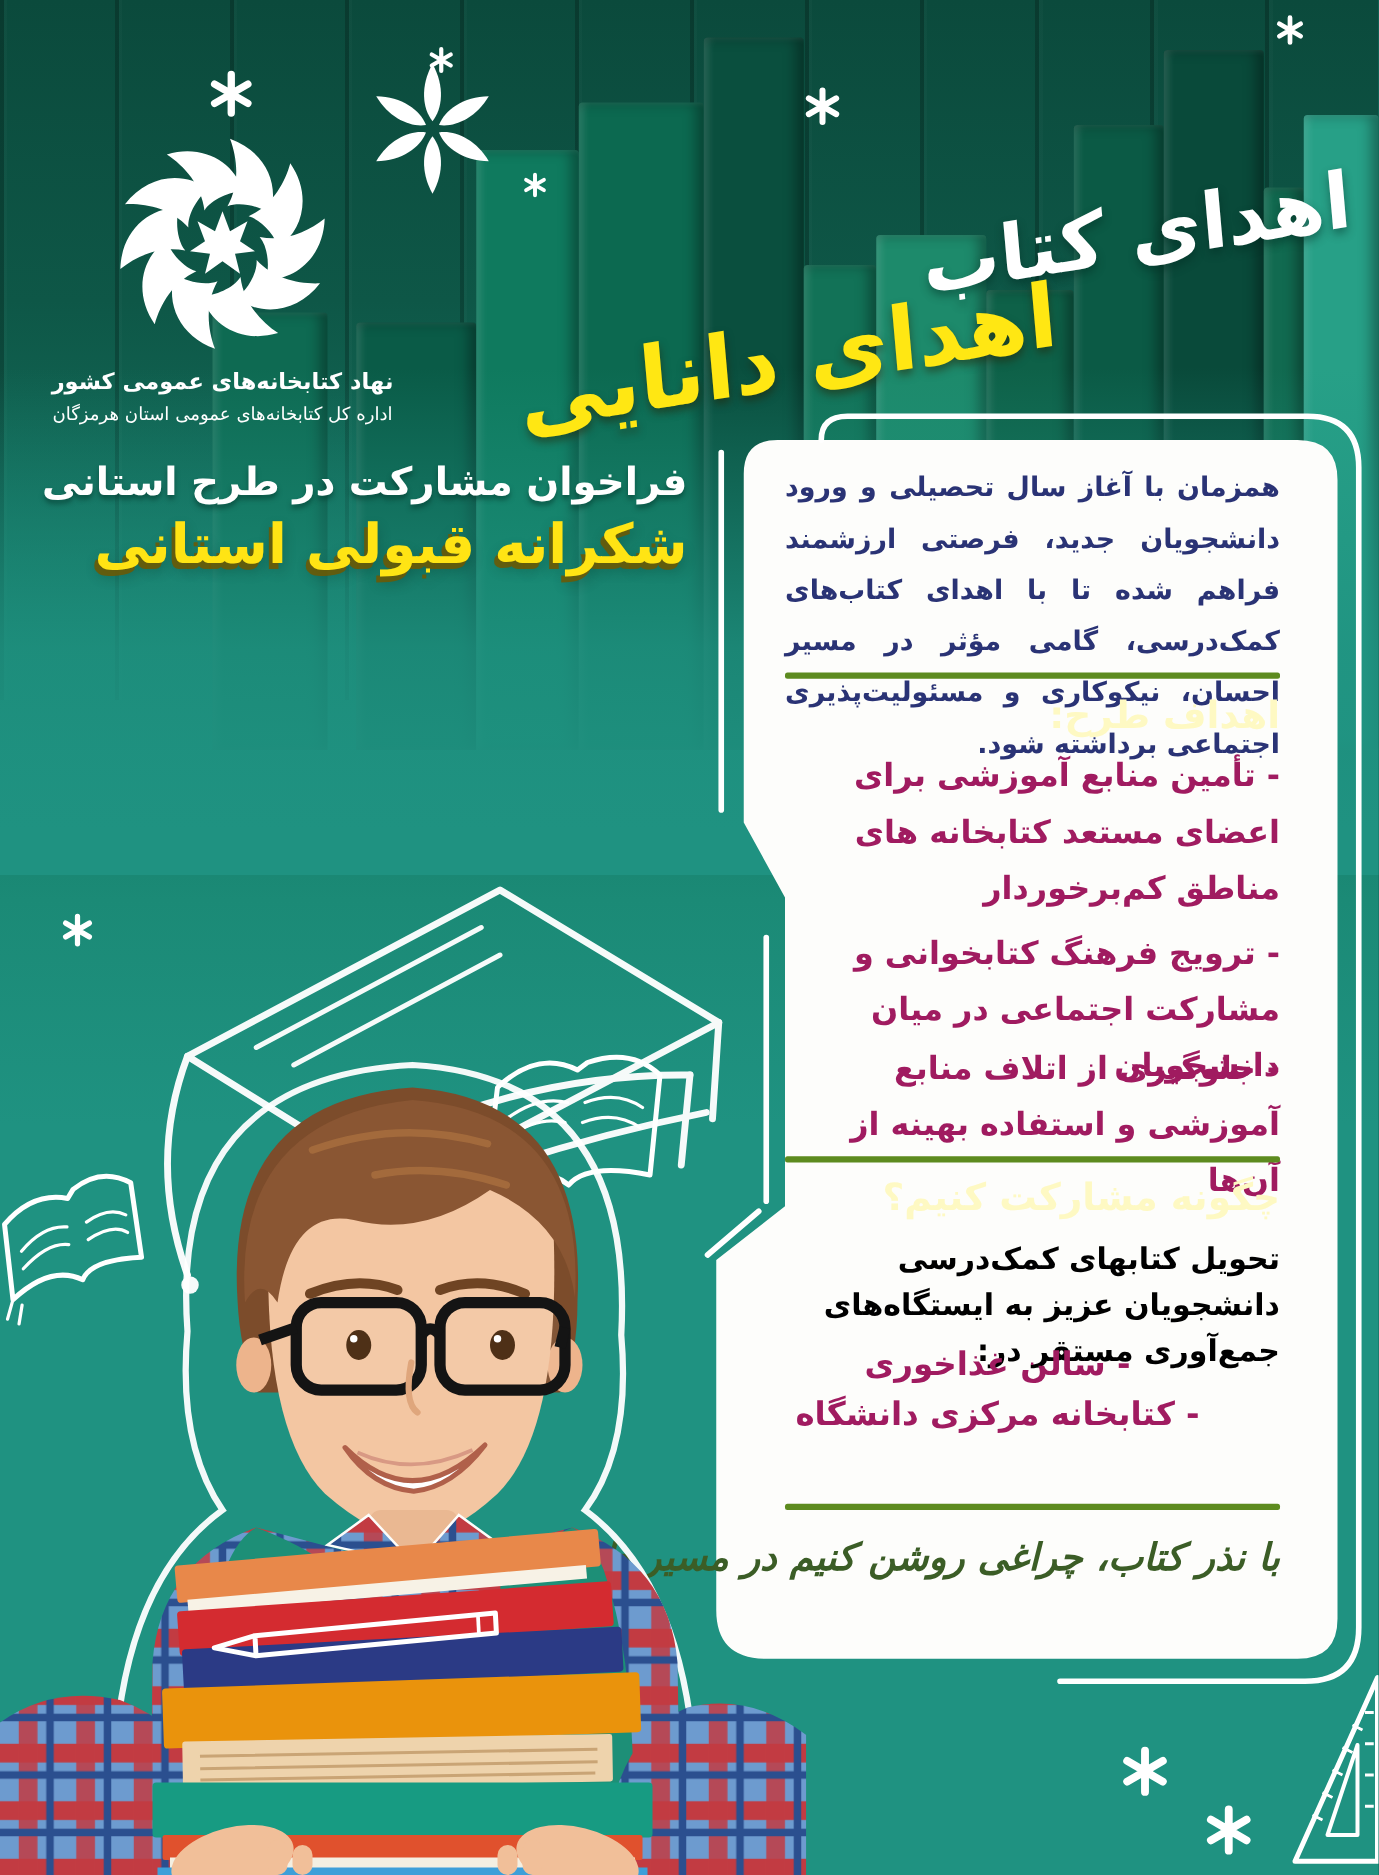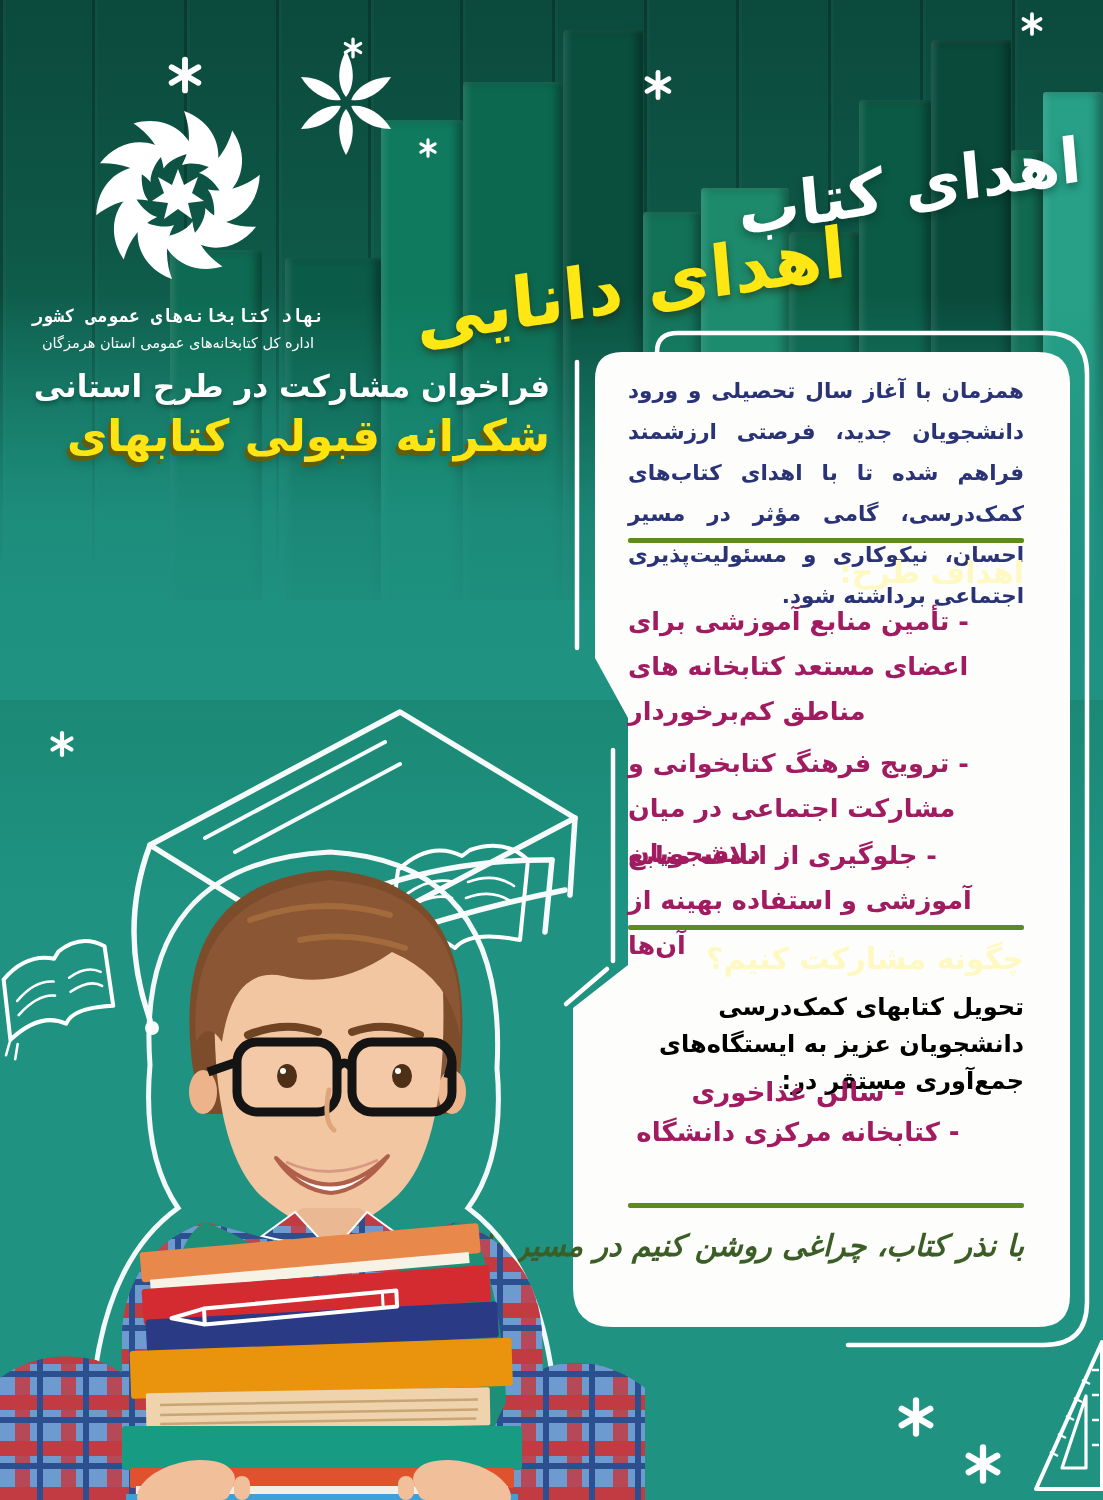--- a/index.html
+++ b/index.html
@@ -10,21 +10,21 @@
     background:linear-gradient(180deg,#0b4a3c 0%,#0e5747 16%,#147460 34%,#1b8a76 48%,#1f9281 60%,#1f9281 100%);}
   .planks{position:absolute;left:0;top:0;width:1103px;height:560px;
     background:repeating-linear-gradient(90deg,rgba(0,0,0,.22) 0 3px,rgba(255,255,255,.02) 3px 6px,transparent 6px 92px);}
   .shelf{position:absolute;left:0;top:0;width:1103px;height:600px;}
   .book-spine{position:absolute;border-radius:3px 3px 0 0;box-shadow:inset 4px 0 6px rgba(255,255,255,.12),inset -6px 0 10px rgba(0,0,0,.35);}
   .bg-fade{position:absolute;left:0;top:0;width:1103px;height:700px;
     background:linear-gradient(180deg,rgba(31,146,129,0) 0%,rgba(31,146,129,0) 42%,rgba(31,146,129,.82) 74%,#1f9281 95%);}
   
   .logo-wrap{position:absolute;left:28px;top:95px;width:300px;text-align:center;color:#fff;}
   .logo-mark{display:block;margin:0 auto;}
-  .logo-line1{font-size:18px;font-weight:bold;margin-top:10px;direction:rtl;font-family:Liberation Mono, monospace;}
+  .logo-line1{font-size:18px;font-weight:bold;direction:rtl;}
   .logo-line2{font-size:14.5px;margin-top:8px;direction:rtl;}
   
   .callig{position:absolute;direction:rtl;white-space:nowrap;font-weight:bold;transform-origin:center;}
   .callig.white{right:20px;top:150px;font-size:62px;color:#ffffff;transform:rotate(-9deg) skewX(-4deg);
     text-shadow:0 4px 8px rgba(0,40,30,.45);}
   .callig.yellow{right:255px;top:245px;font-size:70px;color:#ffe713;transform:rotate(-9deg) skewX(-4deg);
     text-shadow:0 4px 7px rgba(40,30,0,.5);}
   
   .left-col{position:absolute;left:30px;top:368px;width:520px;text-align:right;direction:rtl;}
   .kicker{color:#ffffff;font-size:31px;font-weight:bold;letter-spacing:1px;
@@ -35,21 +35,21 @@
     text-shadow:-3px 5px 0 rgba(112,88,0,.85),0 6px 10px rgba(0,40,30,.3);}
   
   .panel-svg{position:absolute;left:0;top:0;pointer-events:none;}
   .panel-content{position:absolute;left:628px;top:352px;width:396px;height:746px;direction:rtl;}
   .panel-content>div{position:absolute;right:0;width:100%;}
   .intro{top:18px;color:#2a3375;font-weight:bold;font-size:21.5px;line-height:41px;text-align:justify;text-align-last:right;}
   .divider{height:5px;background:#5d8b1f;border-radius:2px;}
   .d1{top:186px;} .d2{top:573px;} .d3{top:851px;width:99%;}
   .sec-head{color:#fef9c3;font-weight:800;font-size:30px;text-align:right;}
   .h-goals{top:203px;} .h-how{top:589px;}
-  .bullet{color:#a01b60;font-weight:bold;font-size:25.5px;line-height:45px;text-align:left;padding-left:6px;}
+  .bullet{color:#a01b60;font-weight:bold;font-size:25.5px;line-height:45px;text-align:right;padding-left:6px;}
   .g1{top:247px;} .g2{top:389px;} .g3{top:481px;}
   .how-intro{top:637px;color:#000000;font-weight:bold;font-size:24px;line-height:37px;text-align:right;}
   .locs{top:720px;color:#a01b60;font-weight:bold;font-size:26px;line-height:40px;text-align:center;padding-right:56px;box-sizing:border-box;}
   .slogan{top:876px;color:#3b5d26;font-family:"DejaVu Serif",serif;font-style:italic;font-weight:bold;
     font-size:30px;text-align:center;white-space:nowrap;}
   .overlay-svg{position:absolute;left:0;top:0;pointer-events:none;}
   .boy-svg{position:absolute;left:0;top:690px;pointer-events:none;}
 </style>
 </head>
 <body>
@@ -156,21 +156,21 @@
     <div class="locs">
       <div>- سالن غذاخوری</div>
       <div>- کتابخانه مرکزی دانشگاه</div>
     </div>
     <div class="divider d3"></div>
     <div class="slogan">با نذر کتاب، چراغی روشن کنیم در مسیر دانش و امید...</div>
   </div>
 
   <div class="left-col">
     <div class="kicker">فراخوان مشارکت در طرح استانی</div>
-    <div class="sub-title">شکرانه قبولی کتابهای</div>
+    <div class="sub-title">شکرانه قبولی استانی</div>
   </div>
 
   <svg class="boy-svg" width="645" height="810" viewBox="0 0 645 810">
     <defs>
       <pattern id="plaid" width="46" height="46" patternUnits="userSpaceOnUse">
         <rect width="46" height="46" fill="#6d9bcf"></rect>
         <rect y="15" width="46" height="15" fill="#c23b42"></rect>
         <rect x="15" width="15" height="46" fill="#c23b42" opacity="0.85"></rect>
         <rect y="37" width="46" height="6" fill="#2b4f8f"></rect>
         <rect x="37" width="6" height="46" fill="#2b4f8f"></rect>

